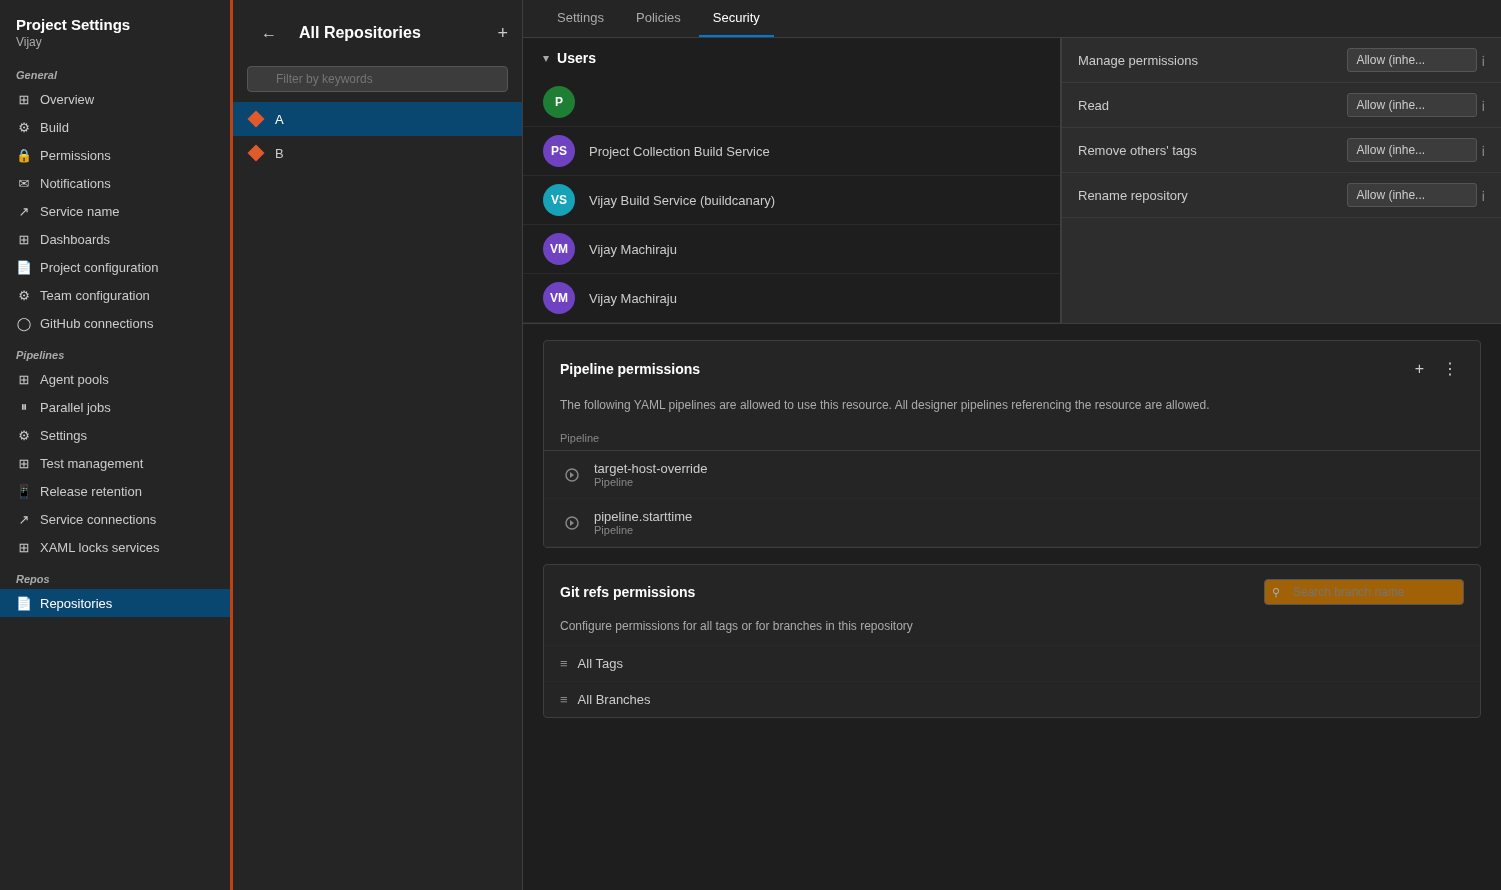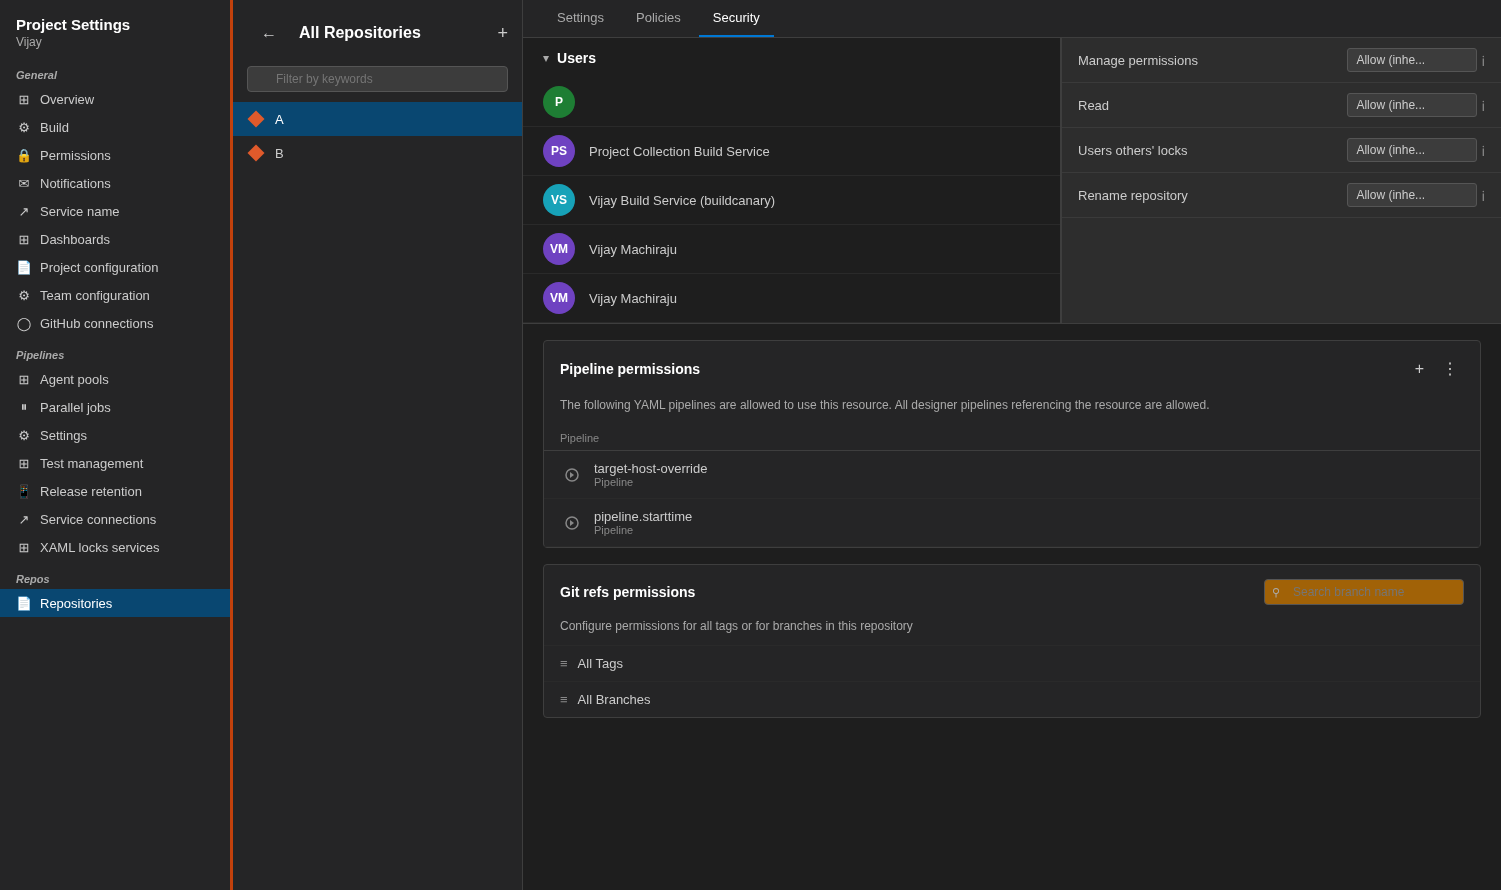--- a/index.html
+++ b/index.html
@@ -259,21 +259,21 @@
                 <option>Allow (inhe...</option>
                 <option>Allow</option>
                 <option>Deny</option>
                 <option>Not set</option>
               </select>
             </div>
             <span class="perm-info">ℹ</span>
           </div>
         </div>
         <div class="perm-row">
-          <span class="perm-label">Users others' locks</span>
+          <span class="perm-label">Remove others' tags</span>
           <div class="perm-select-wrap">
             <div style="position:relative;">
               <select class="perm-select">
                 <option>Allow (inhe...</option>
                 <option>Allow</option>
                 <option>Deny</option>
                 <option>Not set</option>
               </select>
             </div>
             <span class="perm-info">ℹ</span>

